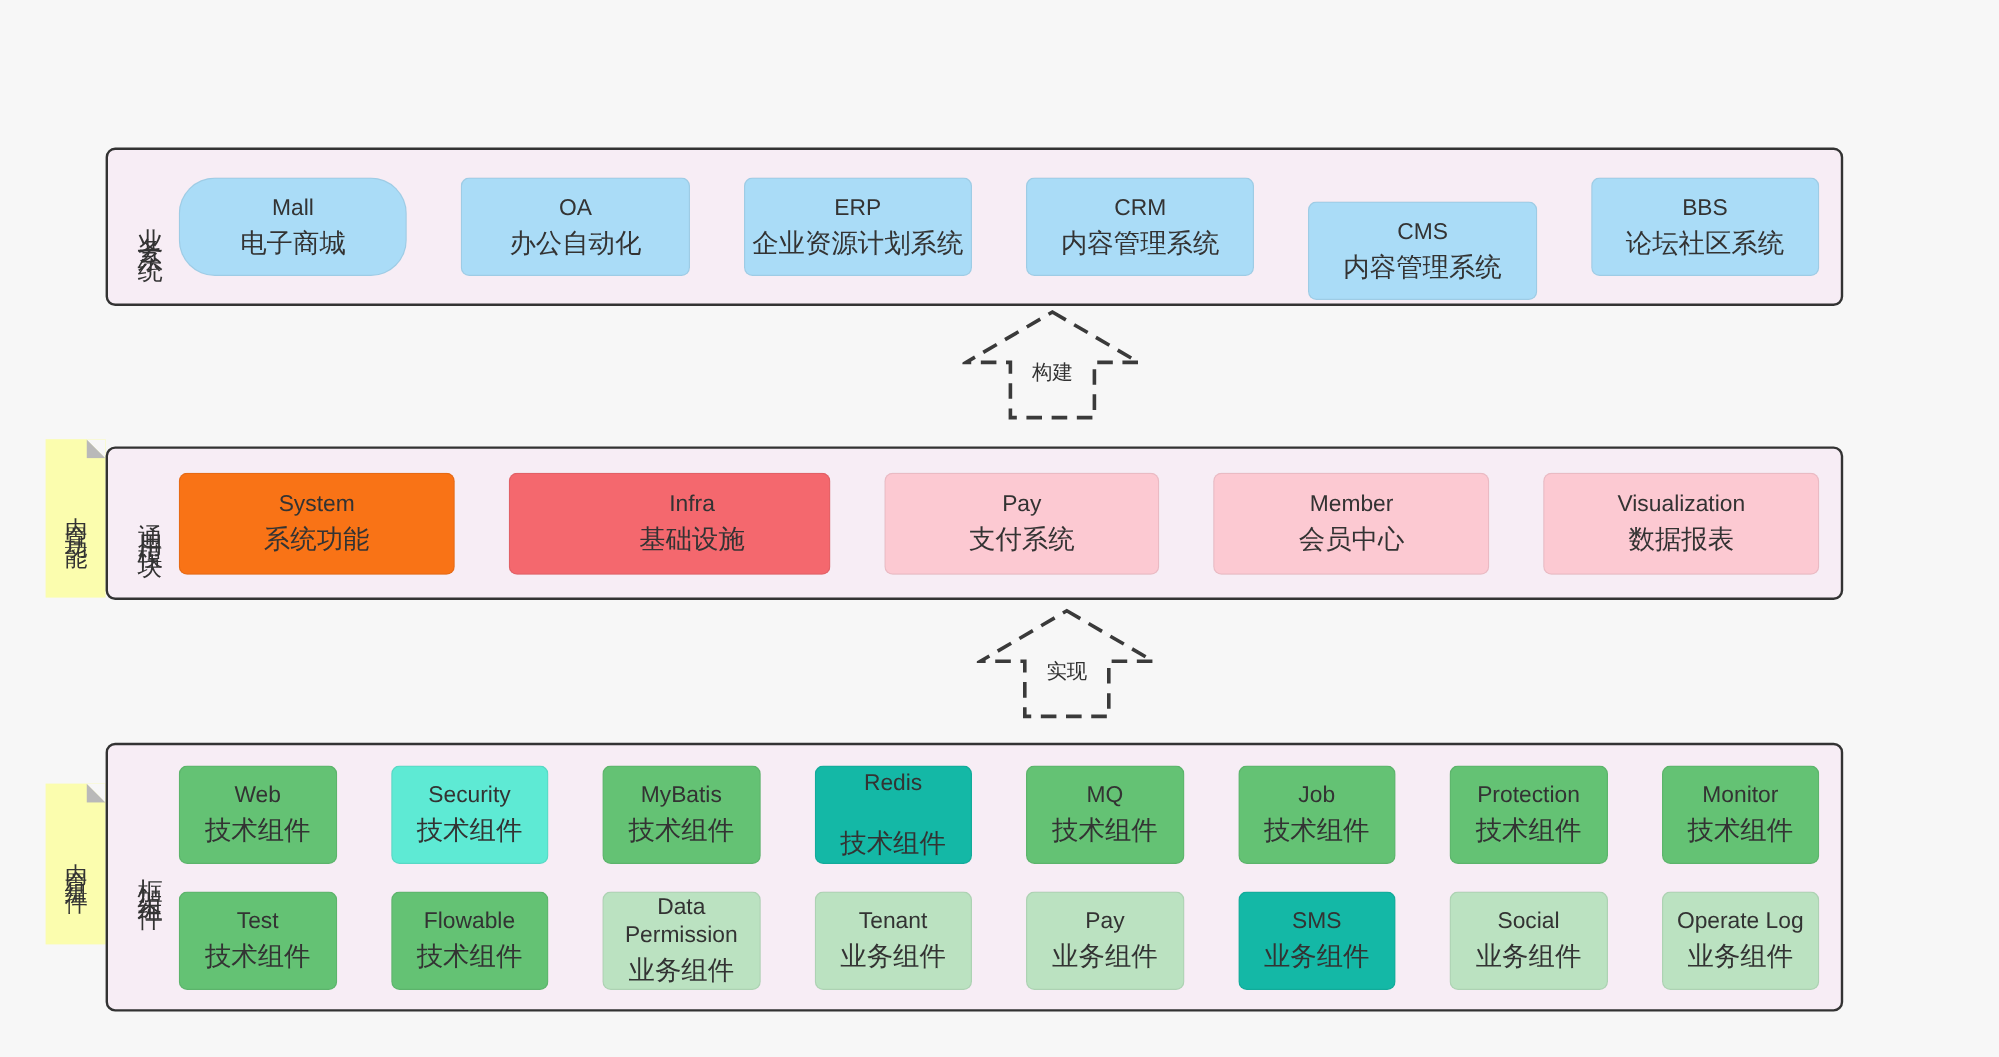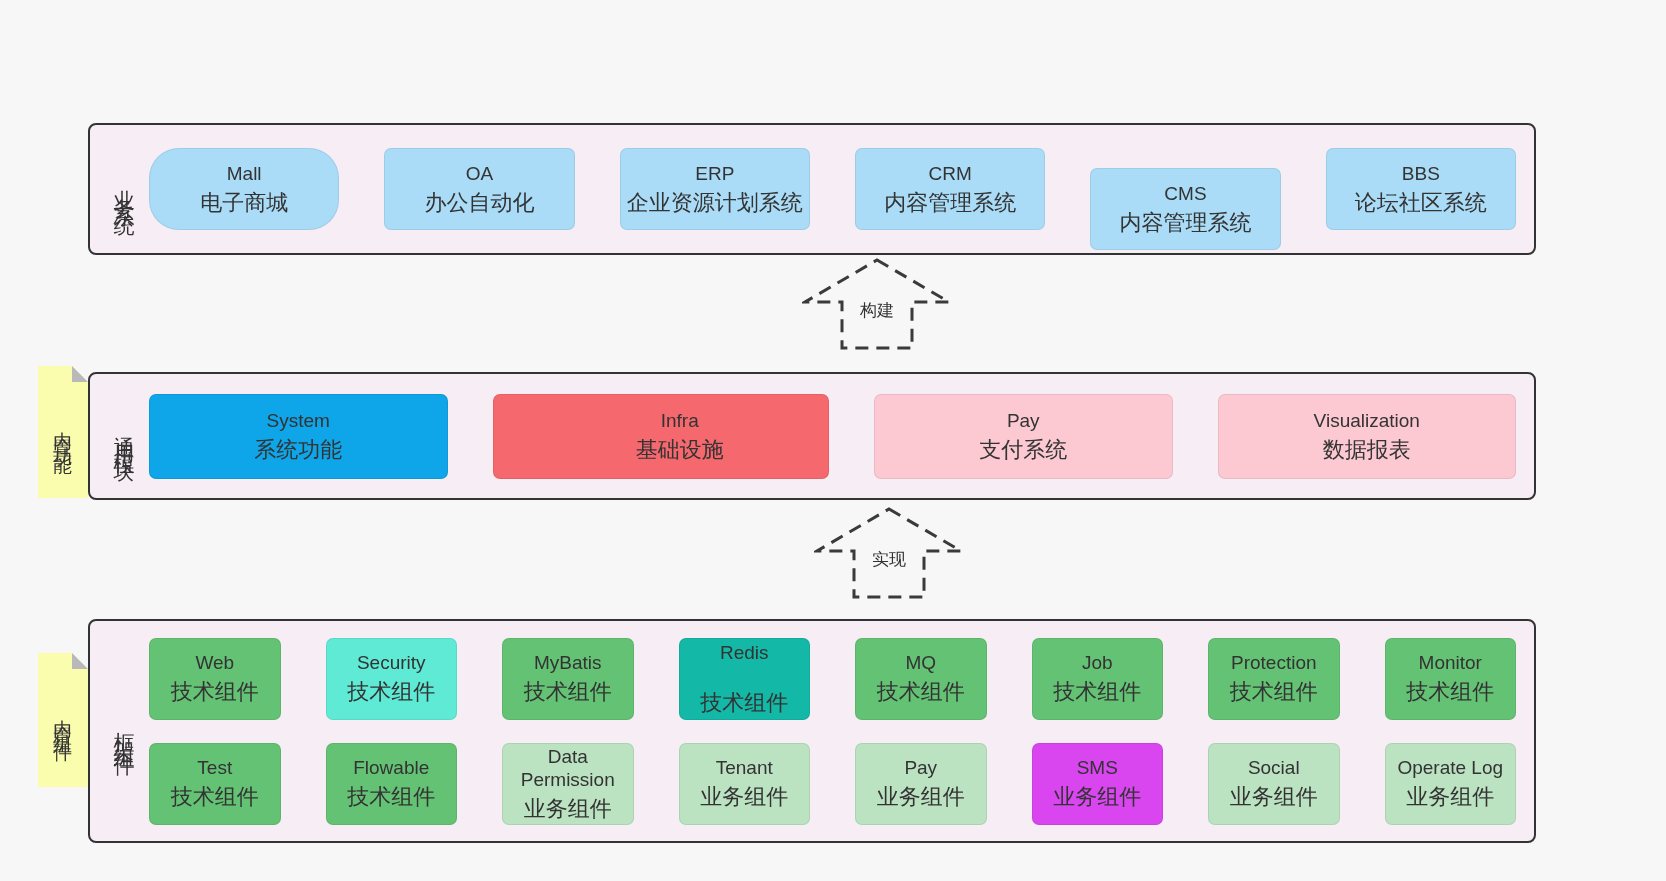--- a/index.html
+++ b/index.html
@@ -169,31 +169,35 @@
 
   <div class="note" id="note-features">
     <span class="note-fold-cut"></span>
     <span class="note-fold-flap"></span>
     <span class="vlabel">内置功能</span>
   </div>
 
   <section class="band band-modules" id="band-modules">
     <div class="vlabel">通用模块</div>
     <div class="box-row">
-        <div class="box" style="background: #0ea5e9;">
+        <div class="box" style="background: #f97316;">
           <div class="box-title">System</div>
           <div class="box-sub">系统功能</div>
         </div>
         <div class="box" style="background: rgb(244, 104, 110); padding-left: 42px;">
           <div class="box-title">Infra</div>
           <div class="box-sub">基础设施</div>
         </div>
         <div class="box" style="background: rgb(252, 201, 210);">
           <div class="box-title">Pay</div>
           <div class="box-sub">支付系统</div>
+        </div>
+        <div class="box" style="background: rgb(252, 201, 210);">
+          <div class="box-title">Member</div>
+          <div class="box-sub">会员中心</div>
         </div>
         <div class="box" style="background: rgb(252, 201, 210);">
           <div class="box-title">Visualization</div>
           <div class="box-sub">数据报表</div>
         </div>
       </div>
   </section>
 
   <div class="arrow" id="arrow-implement">
     <svg width="150" height="95" viewBox="0 0 150 95">
@@ -259,21 +263,21 @@
             <div class="box-sub">业务组件</div>
           </div>
           <div class="box" style="background: rgb(187, 226, 193);">
             <div class="box-title">Tenant</div>
             <div class="box-sub">业务组件</div>
           </div>
           <div class="box" style="background: rgb(187, 226, 193);">
             <div class="box-title">Pay</div>
             <div class="box-sub">业务组件</div>
           </div>
-          <div class="box" style="background: #d946ef;">
+          <div class="box" style="background: #14b8a6;">
             <div class="box-title">SMS</div>
             <div class="box-sub">业务组件</div>
           </div>
           <div class="box" style="background: rgb(187, 226, 193);">
             <div class="box-title">Social</div>
             <div class="box-sub">业务组件</div>
           </div>
           <div class="box" style="background: rgb(187, 226, 193);">
             <div class="box-title">Operate Log</div>
             <div class="box-sub">业务组件</div>

